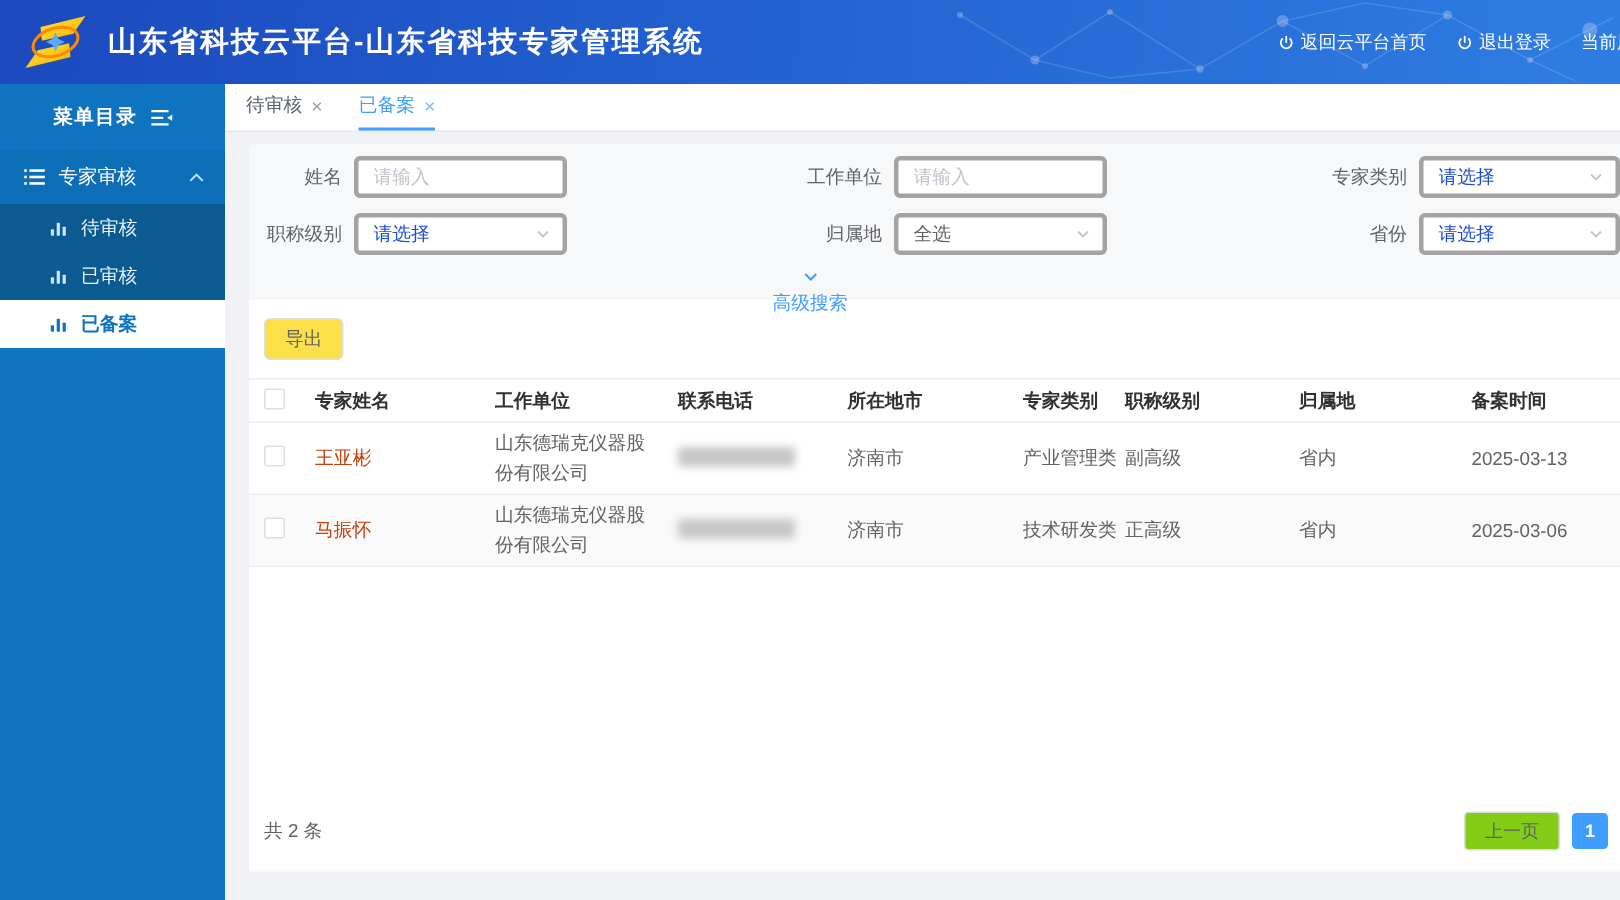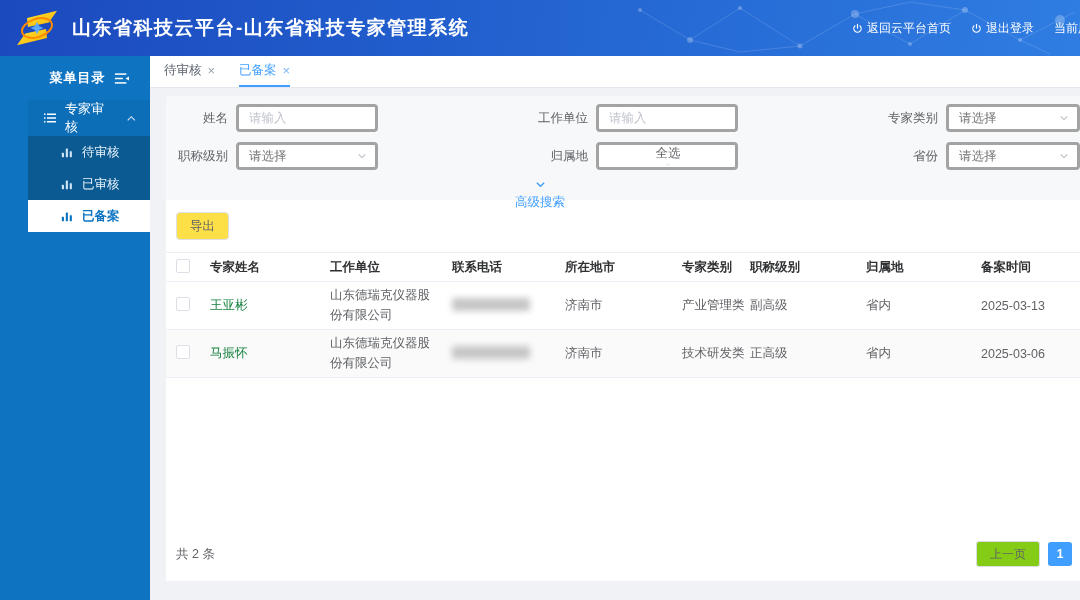--- a/index.html
+++ b/index.html
@@ -18,21 +18,21 @@
     display:flex; align-items:center; color:#fff;
   }
   .header-deco { position:absolute; right:0; top:0; height:56px; pointer-events:none; }
   .logo { margin-left:14px; flex:none; }
   .header-title { margin-left:12px; font-size:19px; font-weight:700; letter-spacing:1.5px; white-space:nowrap;text-align:center; }
   .header-links { position:absolute; left:852px; top:0; height:56px; display:flex; align-items:center; gap:20px; font-size:12px; white-space:nowrap; }
   .header-link { display:flex; align-items:center; gap:4px; cursor:pointer; }
   .current-user { display:flex; align-items:center; }
 
   
-  .sidebar { position:absolute; top:56px; left:0; width:150px; bottom:0; background:#0e74c2; color:#fff; z-index:5;padding-left:28px; }
+  .sidebar { position:absolute; top:56px; left:0; width:150px; bottom:0; background:#0e74c2; color:#fff; z-index:5; }
   .menu-title { height:44px; display:flex; align-items:center; justify-content:center; gap:8px; font-size:13px; font-weight:700; letter-spacing:1px; cursor:pointer; }
   .menu-group { height:36px; display:flex; align-items:center; padding:0 14px 0 16px; gap:9px; font-size:13px; cursor:pointer; background:rgba(0,0,0,0.05); }
   .menu-group .grow { flex:1; }
   .submenu { background:#0b5b92; }
   .submenu-item { height:32px; display:flex; align-items:center; gap:9px; padding-left:33px; font-size:12.5px; color:#eaf3fb; cursor:pointer; }
   .submenu-item.active { background:#ffffff; color:#0d74c2; font-weight:700; }
   .submenu-item .bars { color:#cfe4f5; }
   .submenu-item.active .bars { color:#0d74c2; }
 
   
@@ -45,38 +45,38 @@
 
   .panel { position:absolute; left:16px; top:40px; right:0; bottom:19px; background:#fff; border-radius:4px 0 0 0; }
 
   
   .search-area { position:relative; height:104px; background:#f7f8fa; border-radius:4px 0 0 0; }
   .fg { position:absolute; display:flex; align-items:center; }
   .fg .flabel { width:54px; text-align:right; margin-right:8px; font-size:12.5px; color:#606266; flex:none; }
   .ctrl { width:142px; height:28px; border:3px solid #a3a3a3; border-radius:4px; background:#fff; }
   input.ctrl { padding:0 10px; font-size:12.5px; color:#606266; outline:none; font-family:inherit; }
   input.ctrl::placeholder { color:#c0c4cc; }
-  .select { display:flex; align-items:center; justify-content:space-between; padding:0 8px 0 10px; font-size:12.5px; color:#737373; cursor:pointer; }
-  .select.has-value { color:#606266;flex-direction:column; }
+  .select { display:flex; align-items:center; justify-content:space-between; padding:0 8px 0 10px; font-size:12.5px; color:#1d4ed8; cursor:pointer; }
+  .select.has-value { color:#606266; }
   .row1 { top:8px; } .row2 { top:46px; }
   .col1 { left:8px; } .col2 { left:368px; } .col3 { left:718px; }
   .col3 .ctrl { width:134px; }
   .advanced { position:absolute; top:83px; left:0; right:166px; display:flex; justify-content:center; align-items:center; gap:4px; font-size:12.5px; color:#409eff; cursor:pointer;flex-direction:column; }
 
   
   .export-btn { position:absolute; left:10px; top:116px; height:28px; padding:0 13px; border:1px solid #dcdfe6; border-radius:4px; background:#fde047; font-size:12.5px; color:#606266; font-family:inherit; cursor:pointer; }
 
   .table { position:absolute; left:0; top:156px; right:0; }
   .trow { display:grid; grid-template-columns:34px 120px 122px 113px 117px 68px 116px 115px 1fr; align-items:center; padding-left:10px; }
   .thead { height:30px; border-top:1px solid #ebeef5; border-bottom:1px solid #ebeef5; font-weight:700; color:#303133; font-size:12.5px; }
   .tr { height:48px; border-bottom:1px solid #ebeef5; font-size:12.5px; color:#606266; }
   .tr.striped { background:#fafafa; }
   .cell { white-space:nowrap; overflow:visible; }
   .cell-org { white-space:normal; line-height:1.55; padding-right:16px; }
-  .name-link { color:#15803d; cursor:pointer; }
+  .name-link { color:#c2410c; cursor:pointer; }
   .cb { width:14px; height:14px; border:1px solid #dcdfe6; border-radius:2px; background:#fff; display:inline-block; cursor:pointer; }
   .phone-blur { display:inline-block; width:78px; height:13px; background:#c6c6c6; border-radius:2px; filter:blur(3px); }
 
   
   .panel-footer { position:absolute; left:10px; right:8px; bottom:14px; display:flex; align-items:center; justify-content:space-between; font-size:12.5px; color:#606266; }
   .pager { display:flex; align-items:center; gap:8px; }
   .prev-btn { height:26px; padding:0 13px; border:1px solid #d9dce3; border-radius:3px; background:#84cc16; font-size:12px; color:#606266; font-family:inherit; cursor:pointer; }
   .page-num { width:24px; height:24px; background:#409eff; color:#fff; border-radius:3px; display:flex; align-items:center; justify-content:center; font-size:12px; font-weight:700; cursor:pointer; }
 </style>
 </head>

